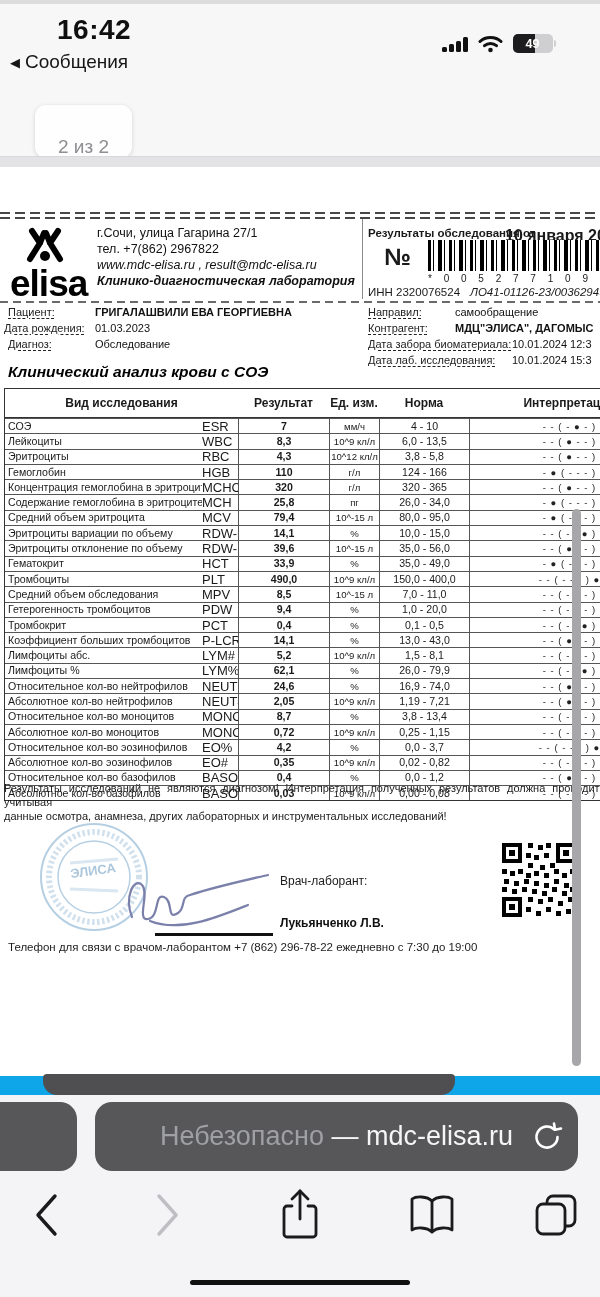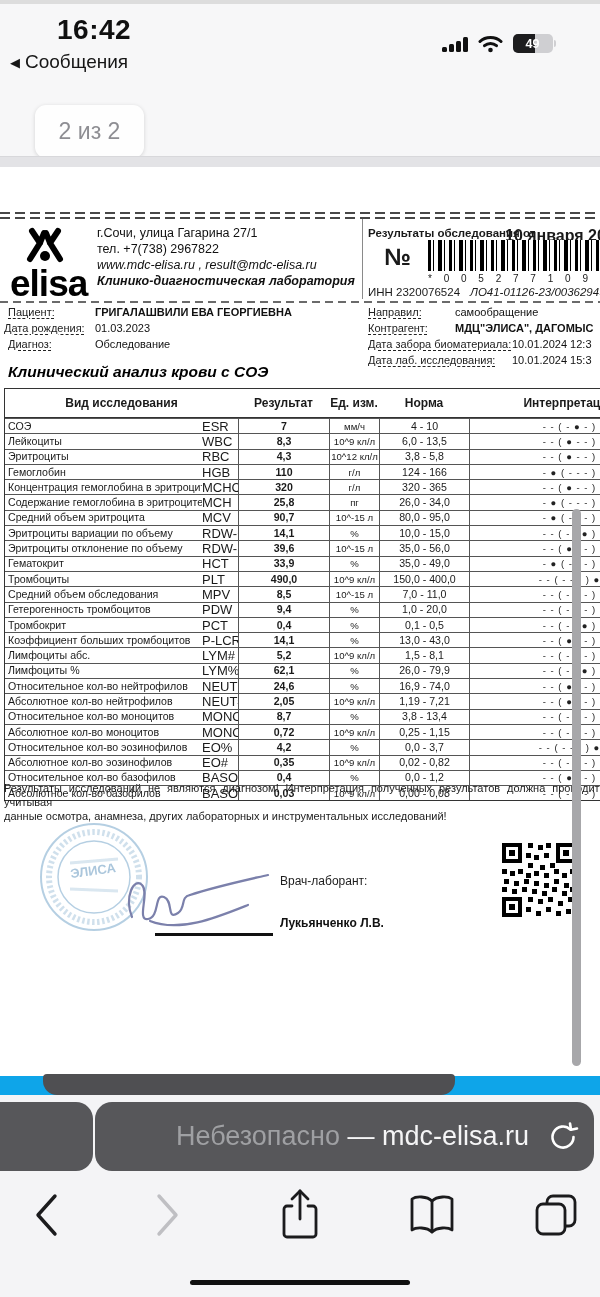--- a/index.html
+++ b/index.html
@@ -11,23 +11,23 @@
   .sb-back{position:absolute;left:10px;top:47px;font-size:19px;color:#161616;display:flex;align-items:center;gap:5px;}
   .sb-back .tri{font-size:13px;}
   .sb-right{position:absolute;right:44px;top:30px;display:flex;align-items:center;gap:10px;}
   .sig{display:flex;align-items:flex-end;gap:2.5px;height:16px;}
   .sig i{display:block;width:4.5px;background:#111;border-radius:1.5px;}
   .batt{position:relative;width:40px;height:19px;border-radius:5px;overflow:hidden;background:#cfcfd2;display:flex;}
   .batt .fill{width:55%;height:100%;background:#1d1d1f;}
   .batt .pct{position:absolute;inset:0;display:flex;align-items:center;justify-content:center;
              color:#fff;font-size:12.5px;font-weight:bold;}
   .batt-nub{width:2.5px;height:7px;background:#cfcfd2;border-radius:0 2px 2px 0;margin-left:1px;}
-  .page-tab{position:absolute;left:35px;top:101px;width:109px;height:53px;background:#fefefe;border-radius:11px;
-            box-shadow:0 1px 4px rgba(0,0,0,.15);display:flex;align-items:center;justify-content:center;
-            color:#8e8e93;font-size:23px;}
+  .page-tab{position:absolute;left:35px;top:101px;width:97px;height:53px;background:#fefefe;border-radius:11px;
+            box-shadow:0 1px 4px rgba(0,0,0,.15);display:flex;align-items:flex-end;justify-content:center;
+            color:#8e8e93;font-size:19px;}
   .grey-strip{position:absolute;top:152px;left:0;width:600px;height:11px;background:#e3e3e6;border-top:1px solid #d8d8db;}
   
   .doc{position:absolute;top:163px;left:0;width:600px;height:909px;background:#fff;overflow:hidden;color:#1a1a1a;}
   .dline-double{position:absolute;left:0;width:600px;height:7px;
     background:repeating-linear-gradient(90deg,#474747 0 10px,transparent 10px 15px) 0 0/100% 2px no-repeat,
                repeating-linear-gradient(90deg,#474747 0 10px,transparent 10px 15px) 0 5px/100% 2px no-repeat;}
   .dline{position:absolute;left:0;width:600px;height:2px;
     background:repeating-linear-gradient(90deg,#6a6a6a 0 8px,transparent 8px 13px);}
   .vline{position:absolute;width:1px;background:#8a8a8a;}
   .logo{position:absolute;left:10px;top:58px;width:86px;height:74px;}
@@ -73,21 +73,21 @@
   .sig-line{position:absolute;left:155px;top:766px;width:118px;height:2.5px;background:#111;}
   .role{position:absolute;left:280px;top:707px;font-size:12px;color:#1c1c1c;}
   .doctor{position:absolute;left:280px;top:749px;font-size:12px;font-weight:bold;color:#111;}
   .qr{position:absolute;left:500px;top:674px;width:78px;height:78px;}
   .phone-note{position:absolute;left:8px;top:774px;font-size:11.5px;color:#1c1c1c;white-space:nowrap;}
   
   .scrollbar{position:absolute;left:572px;top:505px;width:9px;height:557px;background:#a7a7aa;border-radius:4.5px;}
   
   .banner{position:absolute;left:43px;top:1070px;width:412px;height:21px;background:#4f4f52;border-radius:4px 4px 14px 14px;}
   .toolbar-bg{position:absolute;left:0;top:1091px;width:600px;height:206px;background:#f4f4f6;}
-  .pill{position:absolute;top:1098px;height:69px;background:#57575a;border-radius:17px;padding-left:16px;}
+  .pill{position:absolute;top:1098px;height:69px;background:#57575a;border-radius:17px;}
   .pill.partial{left:-34px;width:111px;}
   .pill.main{left:95px;width:483px;display:flex;align-items:center;justify-content:center;}
   .pill-text{font-size:27px;color:#f5f5f6;white-space:nowrap;}
   .pill-text .grey{color:#9fa0a3;}
   .reload{position:absolute;right:15px;top:19px;}
   .navrow{position:absolute;left:0;top:1183px;width:600px;height:56px;}
   .navbtn{position:absolute;top:0;width:56px;height:56px;display:flex;align-items:center;justify-content:center;}
   .home-indicator{position:absolute;left:190px;top:1276px;width:220px;height:5px;background:#101010;border-radius:3px;}
 </style>
 </head>
@@ -136,21 +136,21 @@
           <path d="M20 34 L30 18 M30 18 L22 6 M30 18 L34 8"></path>
           <path d="M50 34 L40 18 M40 18 L48 6 M40 18 L36 8"></path>
         </g>
         <circle cx="35" cy="31" r="5" fill="#000"></circle>
       </svg>
       <div class="logo-word">elisa</div>
     </div>
 
     <div class="clinic">
       <div>г.Сочи, улица Гагарина 27/1</div>
-      <div>тел. +7(738) 2967822</div>
+      <div>тел. +7(862) 2967822</div>
       <div class="i">www.mdc-elisa.ru , result@mdc-elisa.ru</div>
       <div class="bi">Клинико-диагностическая лаборатория</div>
     </div>
 
     <div class="vline" style="left:362px;top:52px;height:80px"></div>
 
     <div class="res-hd">Результаты обследования от</div>
     <div class="res-date">10 января 2024 г</div>
     <div class="numsign">№</div>
     <div class="barcode"></div>
@@ -231,21 +231,21 @@
             <div class="tc name">Содержание гемоглобина в эритроците</div>
             <div class="tc code">MCH</div>
             <div class="tc res bl">25,8</div>
             <div class="tc unit bl">пг</div>
             <div class="tc norm bl">26,0 - 34,0</div>
             <div class="tc interp bl">- ● ( - - - )</div>
           </div>
           <div class="trow">
             <div class="tc name">Средний объем эритроцита</div>
             <div class="tc code">MCV</div>
-            <div class="tc res bl">90,7</div>
+            <div class="tc res bl">79,4</div>
             <div class="tc unit bl">10^-15 л</div>
             <div class="tc norm bl">80,0 - 95,0</div>
             <div class="tc interp bl">- ● ( - - - )</div>
           </div>
           <div class="trow">
             <div class="tc name">Эритроциты вариации по объему</div>
             <div class="tc code">RDW-C</div>
             <div class="tc res bl">14,1</div>
             <div class="tc unit bl">%</div>
             <div class="tc norm bl">10,0 - 15,0</div>
@@ -468,20 +468,21 @@
           <rect x="68" y="56" width="5" height="5"></rect>
         <rect x="26" y="66" width="5" height="5"></rect>
           <rect x="36" y="70" width="5" height="5"></rect>
           <rect x="46" y="66" width="5" height="5"></rect>
         <rect x="56" y="70" width="5" height="5"></rect>
           <rect x="66" y="68" width="5" height="5"></rect>
           <rect x="72" y="62" width="4" height="5"></rect>
       </g>
     </svg>
 
+    <div class="phone-note">Телефон для связи с врачом-лаборантом +7 (862) 296-78-22 ежедневно с 7:30 до 19:00</div>
   </div>
 
   <div class="scrollbar"></div>
 
   <div class="banner"></div>
   <div class="toolbar-bg"></div>
 
   <div class="pill partial"></div>
   <div class="pill main">
     <div class="pill-text"><span class="grey">Небезопасно</span><span> — </span><span>mdc-elisa.ru</span></div>

